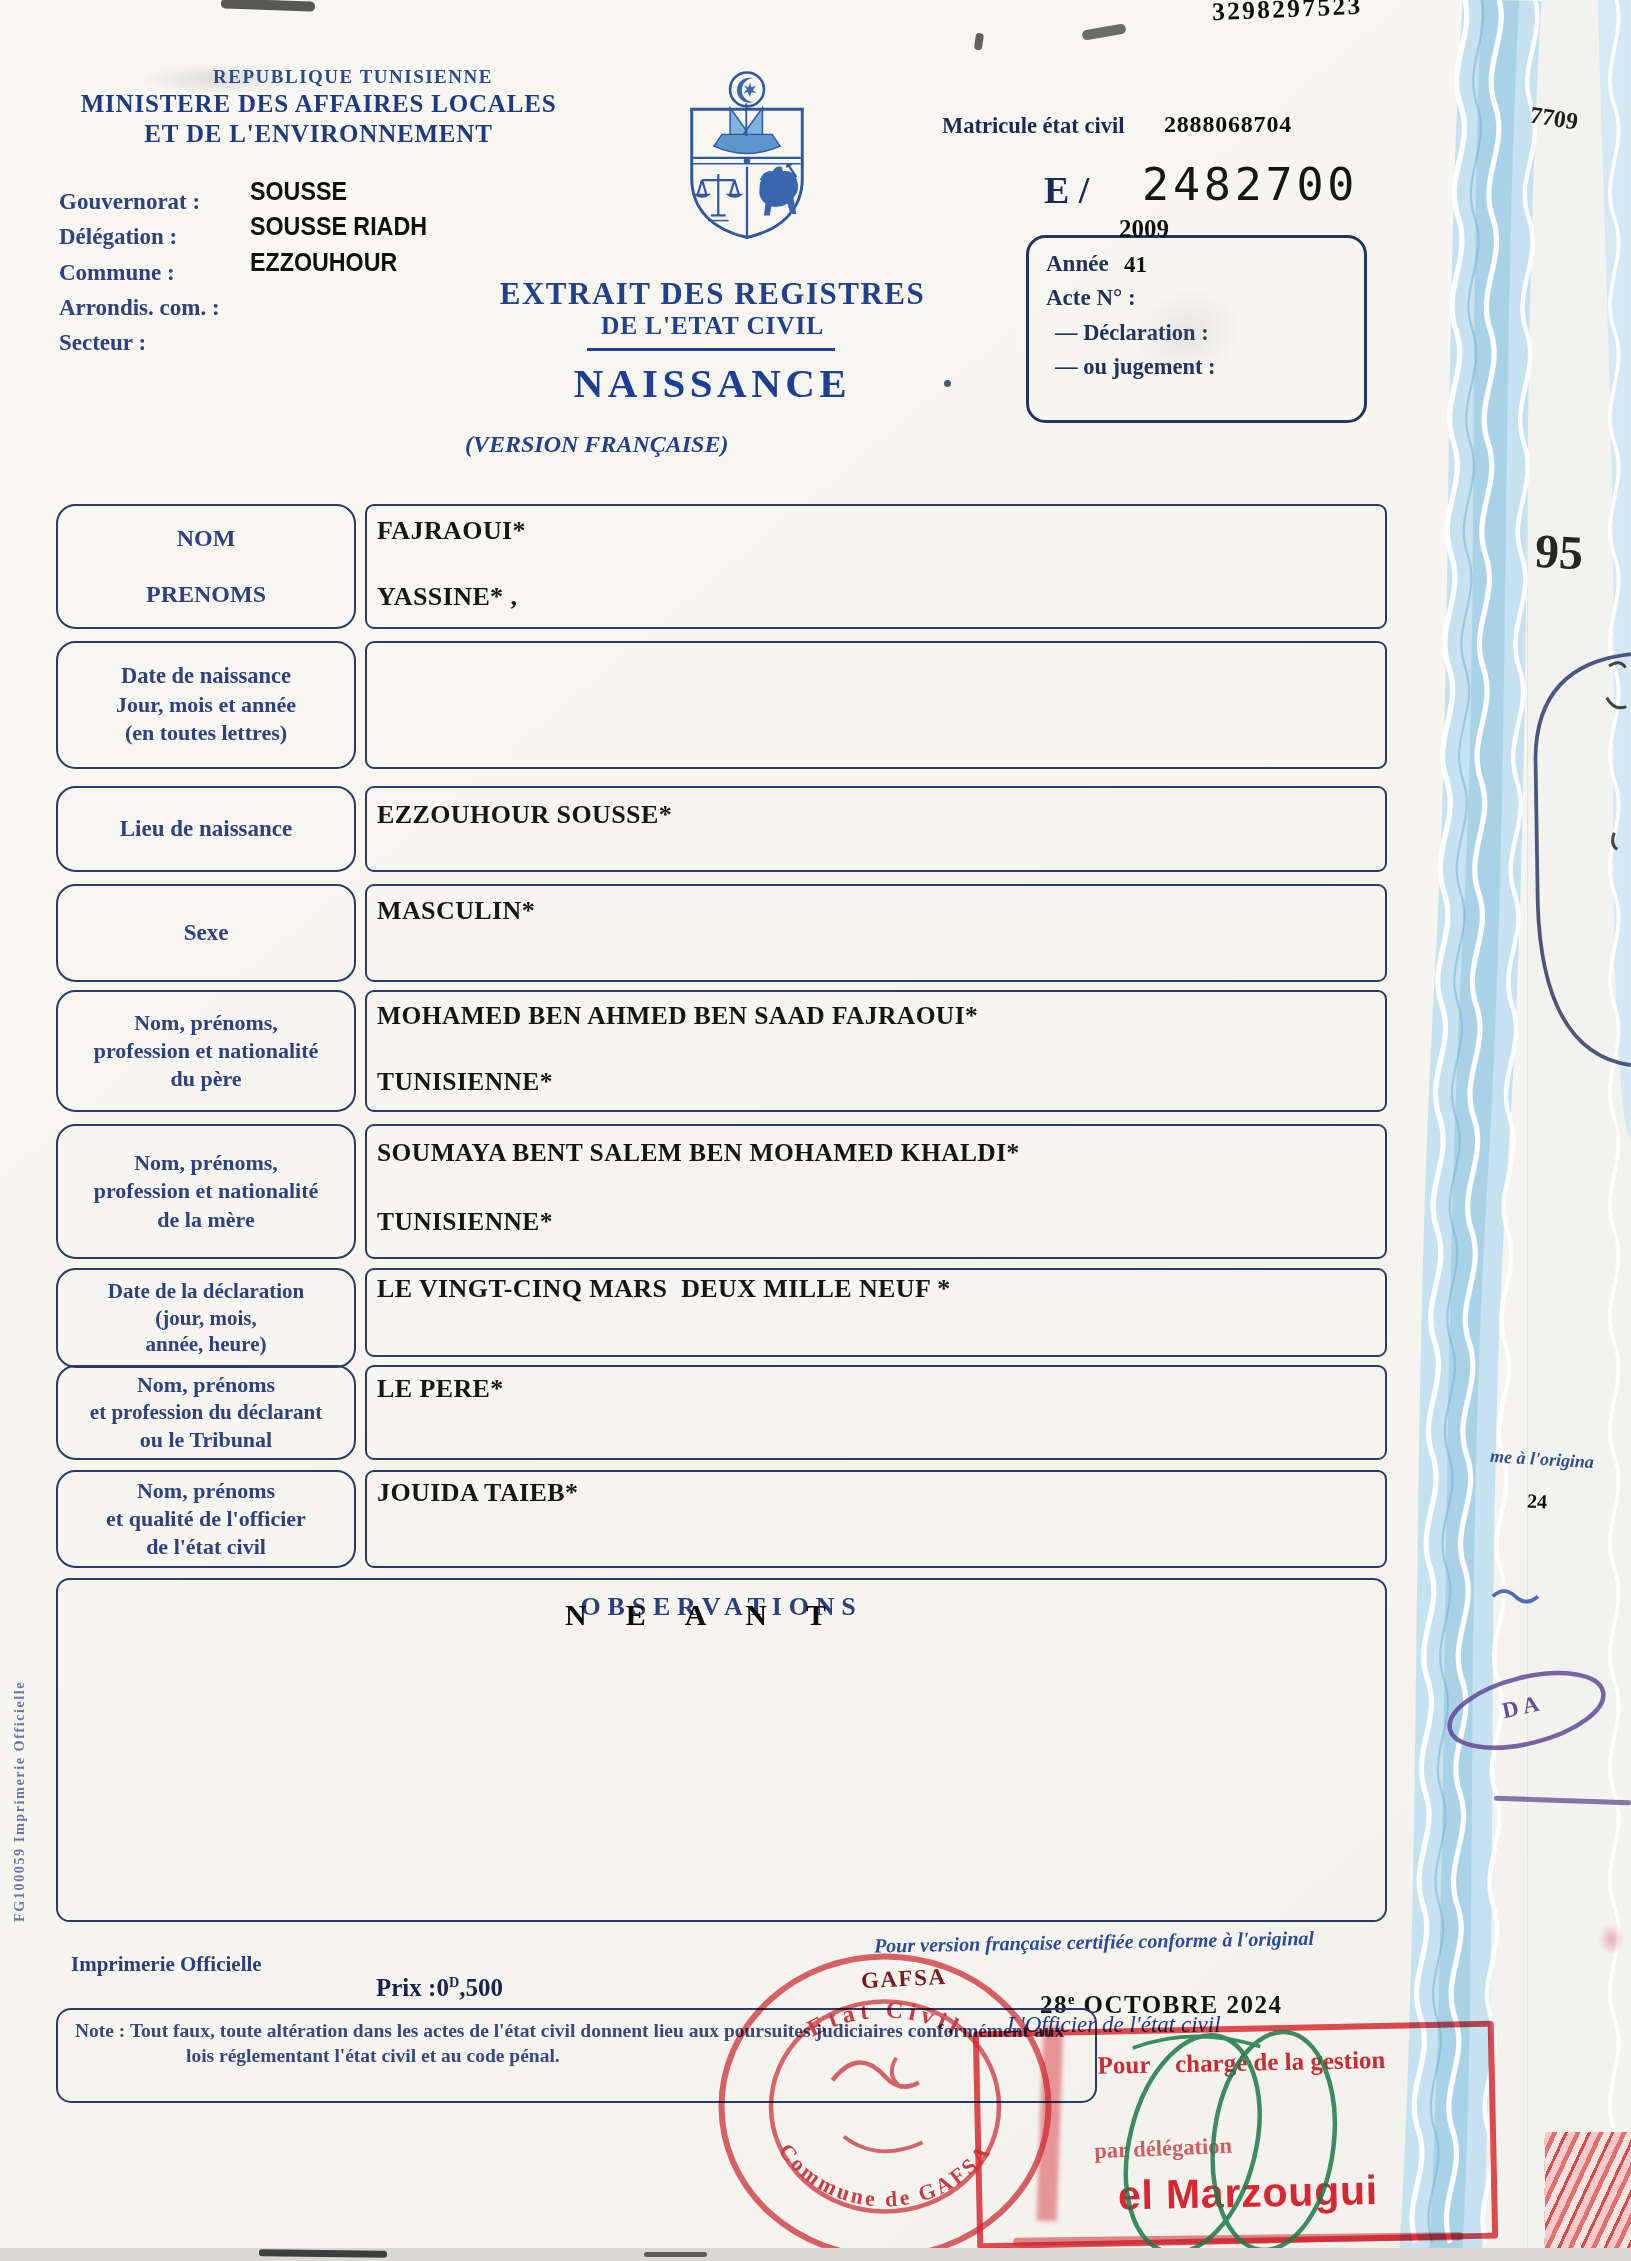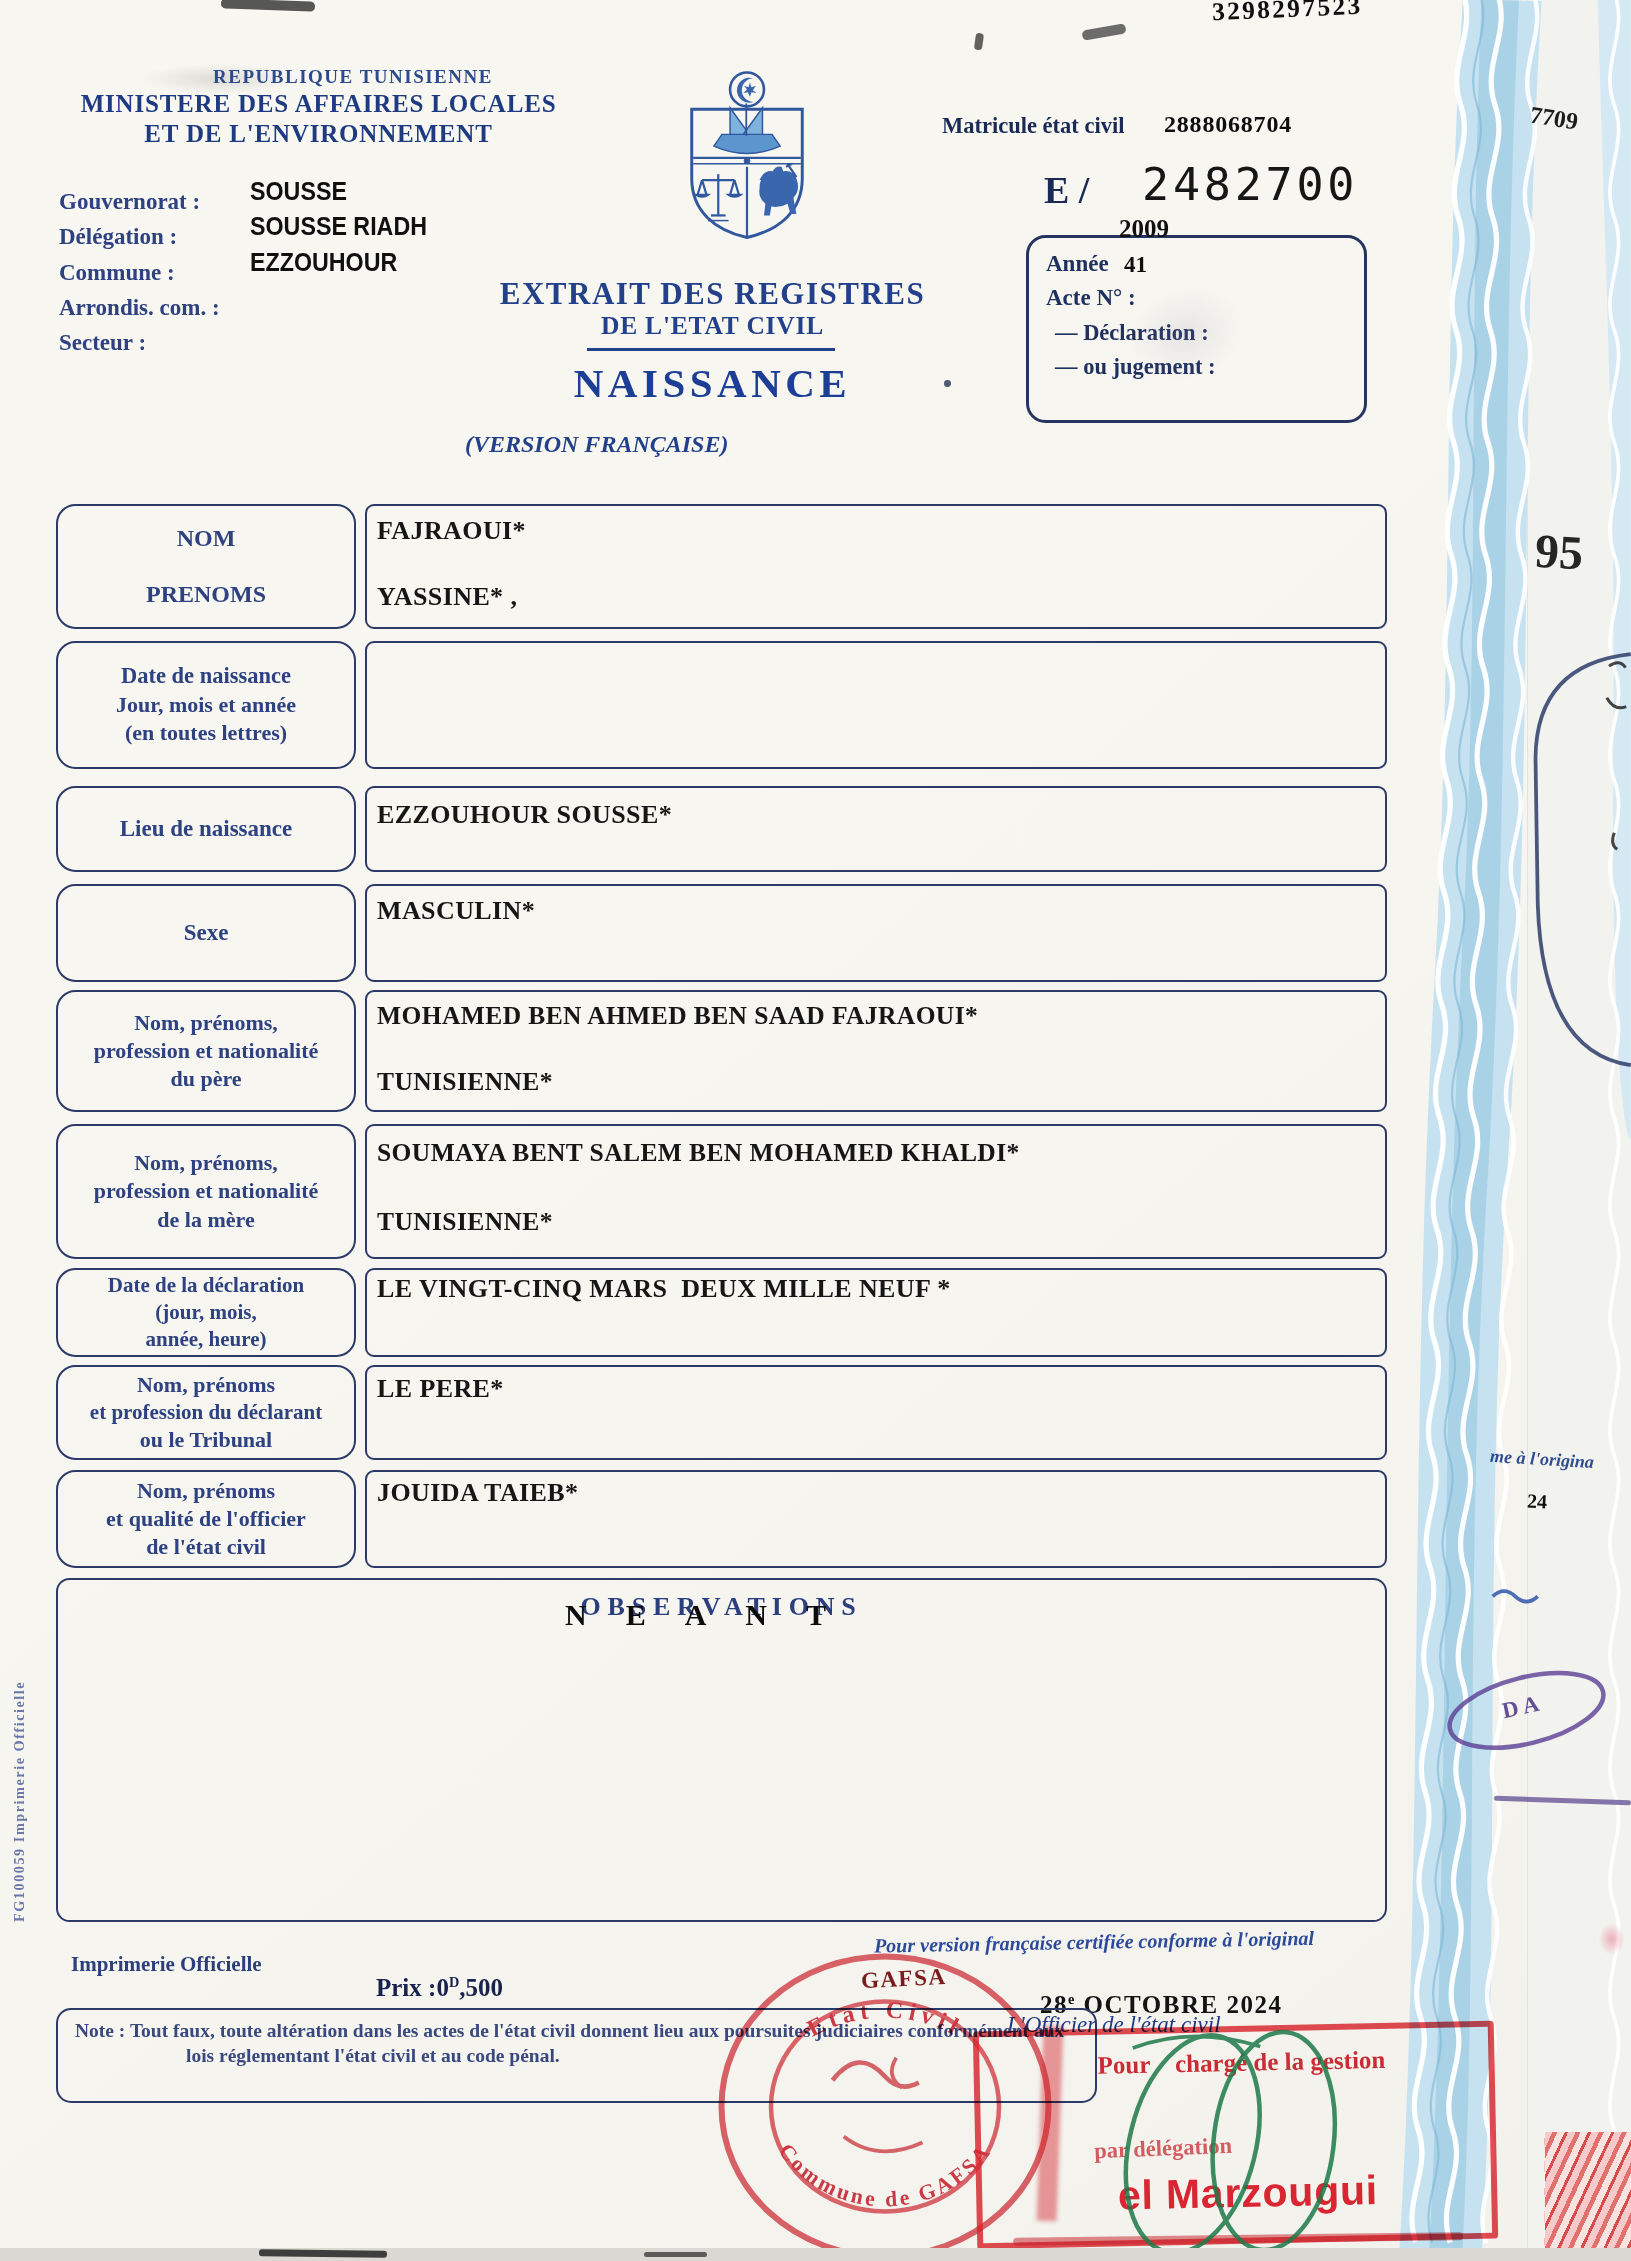--- a/index.html
+++ b/index.html
@@ -195,21 +195,21 @@
       <span class="ser lbl" style="font-size:22px;">Nom, prénoms,</span>
       <span class="ser lbl" style="font-size:22px;">profession et nationalité</span>
       <span class="ser lbl" style="font-size:22px;">de la mère</span>
     </div>
     <div class="box a" style="left:309px;top:0;width:1022px;height:135px;"></div>
     <span class="a ser val" style="left:321px;top:13.5px;font-size:25.5px;">SOUMAYA BENT SALEM BEN MOHAMED KHALDI*</span>
     <span class="a ser val" style="left:321px;top:83px;font-size:25.5px;">TUNISIENNE*</span>
   </div>
 
   <div class="a" style="left:56px;top:1268px;width:1331px;height:89px;">
-    <div class="lblbox a" style="left:0;top:0;width:300px;height:89px;">
+    <div class="lblbox a" style="left:0;top:0;width:300px;height:100px;">
       <span class="ser lbl" style="font-size:21px;">Date de la déclaration</span>
       <span class="ser lbl" style="font-size:21px;">(jour, mois,</span>
       <span class="ser lbl" style="font-size:21px;">année, heure)</span>
     </div>
     <div class="box a" style="left:309px;top:0;width:1022px;height:89px;"></div>
     <span class="a ser val" style="left:321px;top:6px;font-size:26px;">LE VINGT-CINQ MARS  DEUX MILLE NEUF *</span>
   </div>
 
   <div class="a" style="left:56px;top:1365px;width:1331px;height:95px;">
     <div class="lblbox a" style="left:0;top:0;width:300px;height:95px;">

